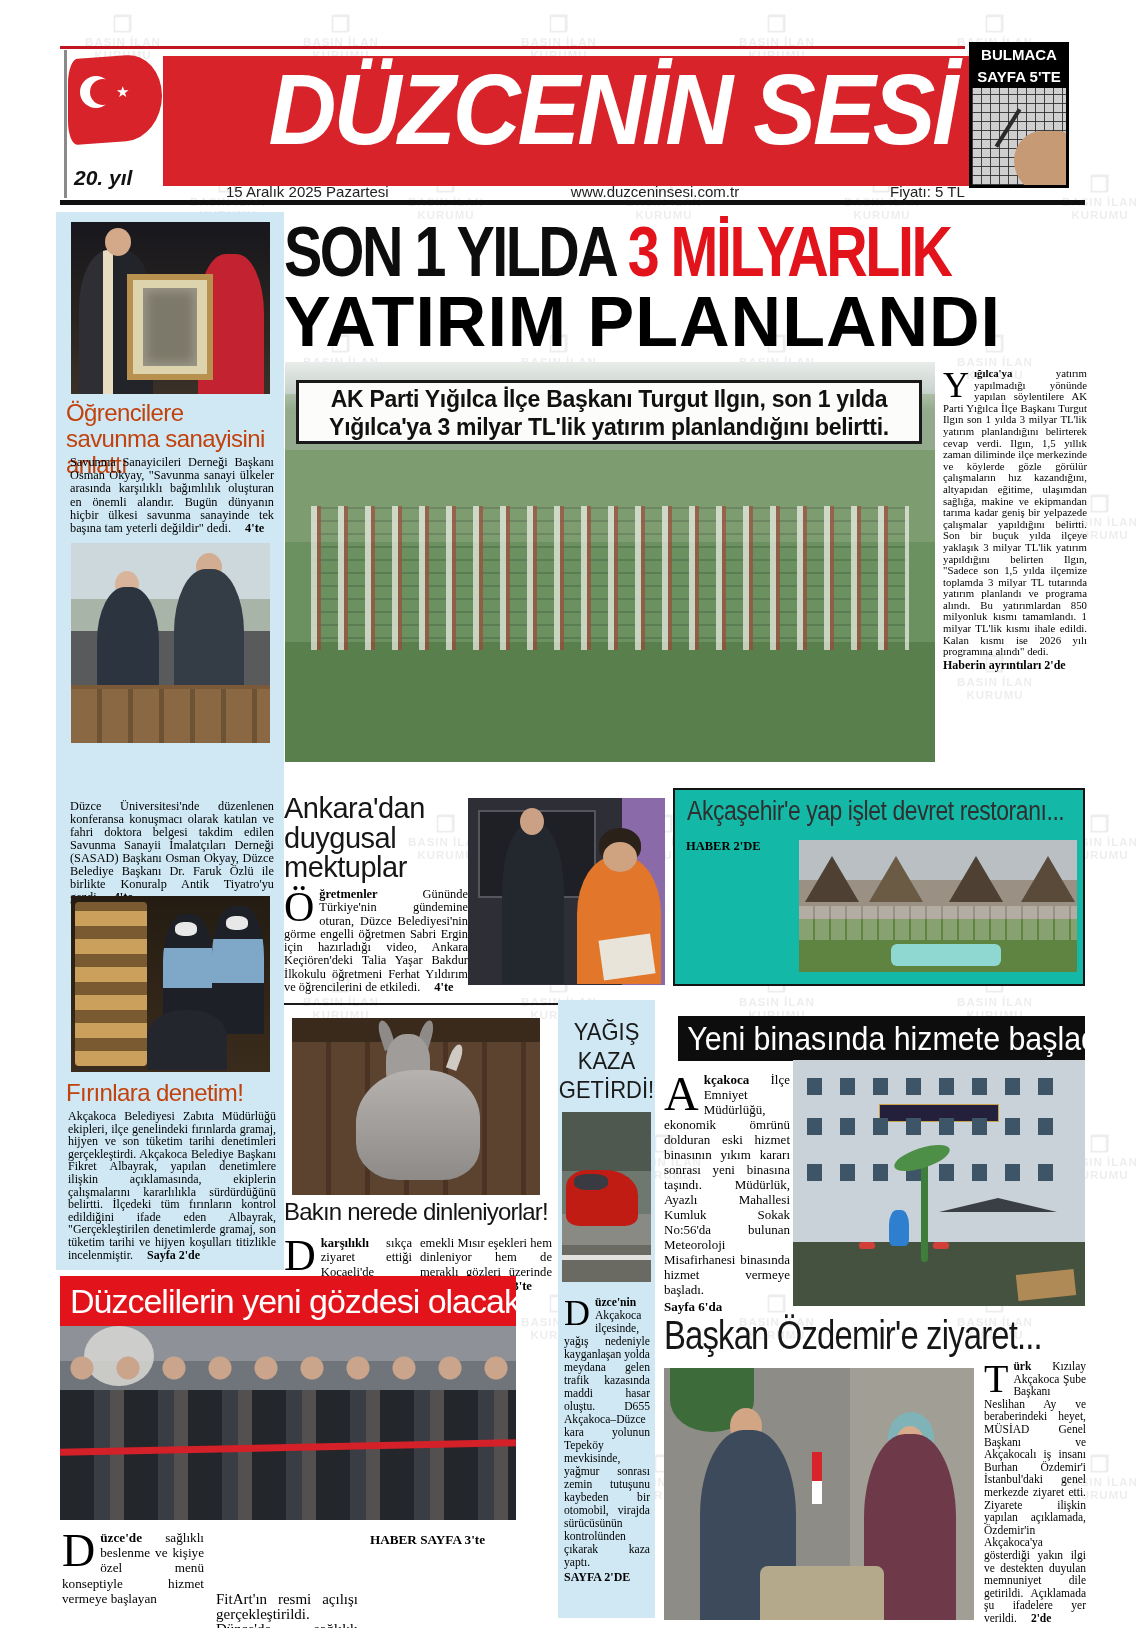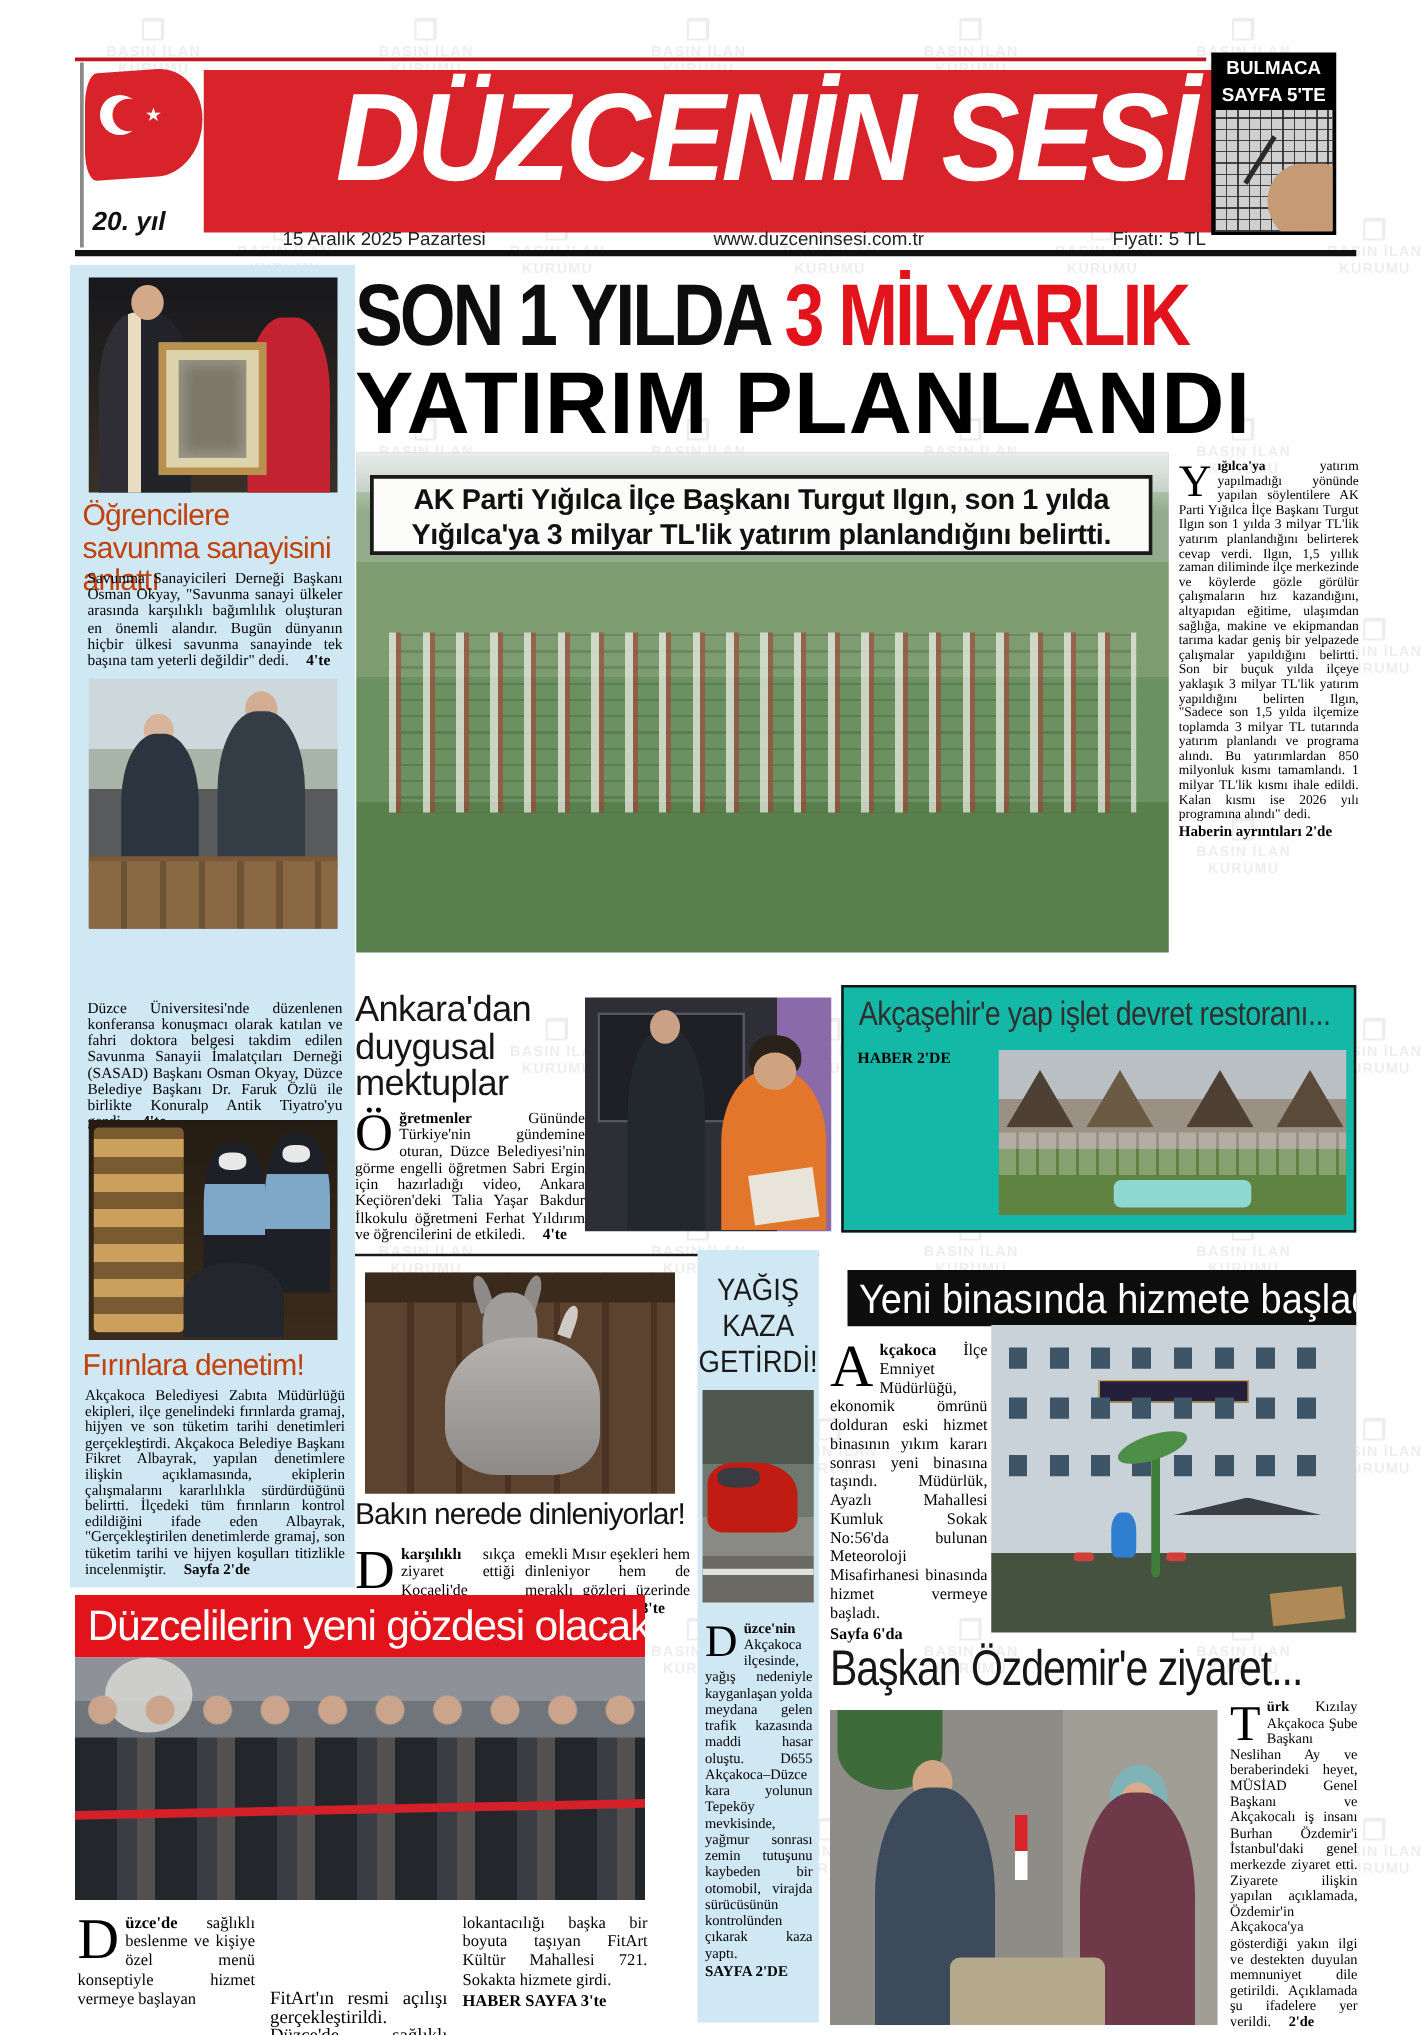--- a/index.html
+++ b/index.html
@@ -688,15 +688,14 @@
   <div class="bodies"></div>
   <div class="ribbon"></div>
 </div>
 <div id="ft-c1" class="abs jbody">
   <span class="dc">D</span><b>üzce'de</b><span> sağlıklı beslenme ve kişiye özel menü konseptiyle hizmet vermeye başlayan</span>
 </div>
 <div id="ft-c2" class="abs jbody">
   <span>FitArt'ın resmi açılışı gerçekleştirildi. Düzce'de sağlıklı beslenme ve kişiye özel menü konseptiyle</span>
 </div>
 <div id="ft-c3" class="abs jbody">
-  <span>lokantacılığı başka bir boyuta taşıyan FitArt Kültür Mahallesi 721. Sokakta hizmete girdi.</span>
   <p class="more-block">HABER SAYFA 3'te</p>
 </div>
 
 </body></html>

